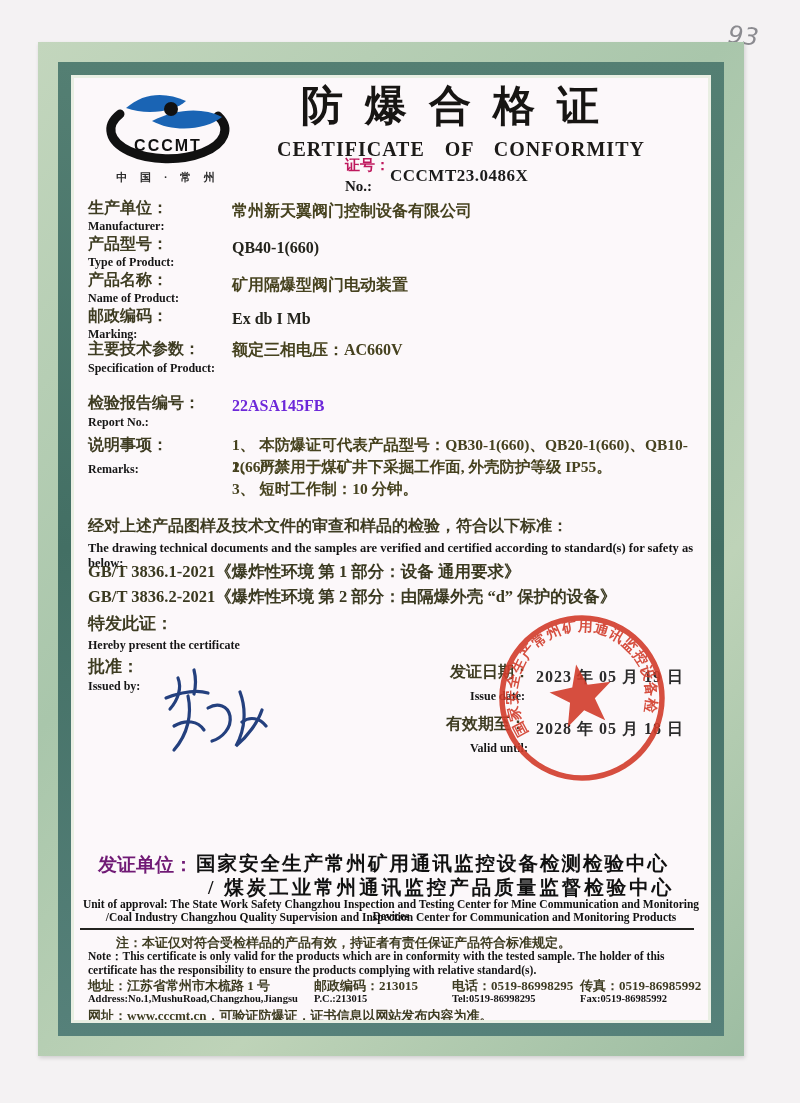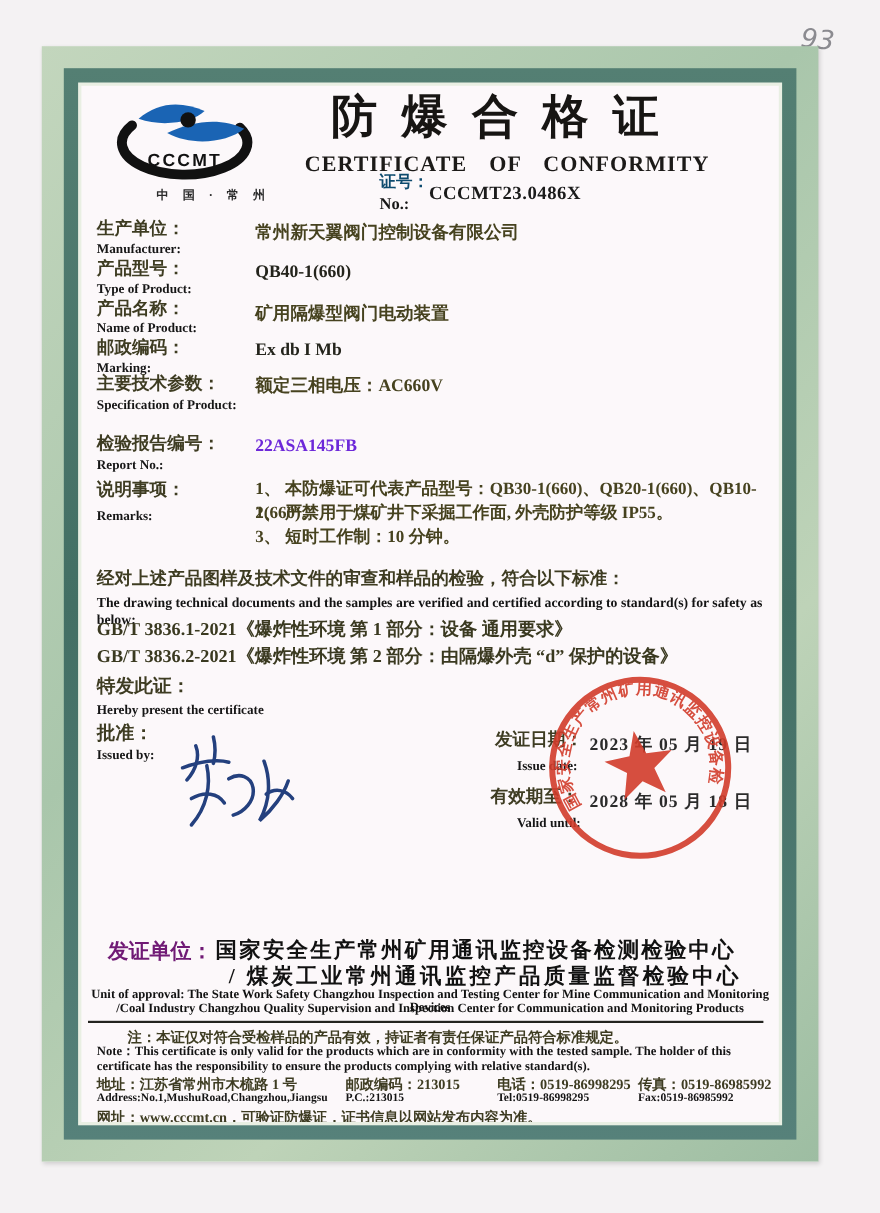--- a/index.html
+++ b/index.html
@@ -38,27 +38,27 @@
   
   .title-cn{
     left:150px;top:0px;width:474px;text-align:center;
     font-size:42px;font-weight:bold;letter-spacing:22px;color:#171513;
   }
   .title-en{
     left:150px;top:60px;width:474px;text-align:center;
     font-size:20px;font-weight:bold;letter-spacing:1px;word-spacing:14px;color:#1c1a18;
   }
   .logo-sub{
-    left:16px;top:92px;width:156px;text-align:right;
+    left:16px;top:92px;width:156px;text-align:center;
     font-size:11px;font-weight:bold;letter-spacing:5px;color:#2a2a2a;
   }
   .lab-cn{font-size:16px;font-weight:bold;color:#3e3c22;}
   .lab-en{font-size:12px;font-weight:bold;color:#161616;}
   .val{font-size:16px;font-weight:bold;color:#46421f;}
-  .certno-lab{font-size:15px;font-weight:bold;color:#0c4a6e;}
+  .certno-lab{font-size:15px;font-weight:bold;color:#be185d;}
   .certno-val{font-size:17px;font-weight:bold;color:#1b1b1b;letter-spacing:0.5px;}
   .remark-item{font-size:15.5px;font-weight:bold;color:#46421f;line-height:22px;}
   .std-cn{font-size:16px;font-weight:bold;color:#3e3c22;}
   .std-en{font-size:12.5px;font-weight:bold;color:#141414;}
   .std-item{font-size:16.5px;font-weight:bold;color:#3a3920;line-height:25px;}
   .date-val{font-size:16px;font-weight:bold;color:#2b2b2b;letter-spacing:1px;}
   .unit-lab{font-size:19px;font-weight:bold;color:#701a75;}
   .unit-cn{font-size:19.5px;font-weight:bold;color:#111;letter-spacing:2px;}
   .unit-en{width:100%;text-align:center;font-size:11.5px;font-weight:bold;color:#111;}
   .divider{left:6px;top:840px;width:614px;height:2px;background:#23231f;}

